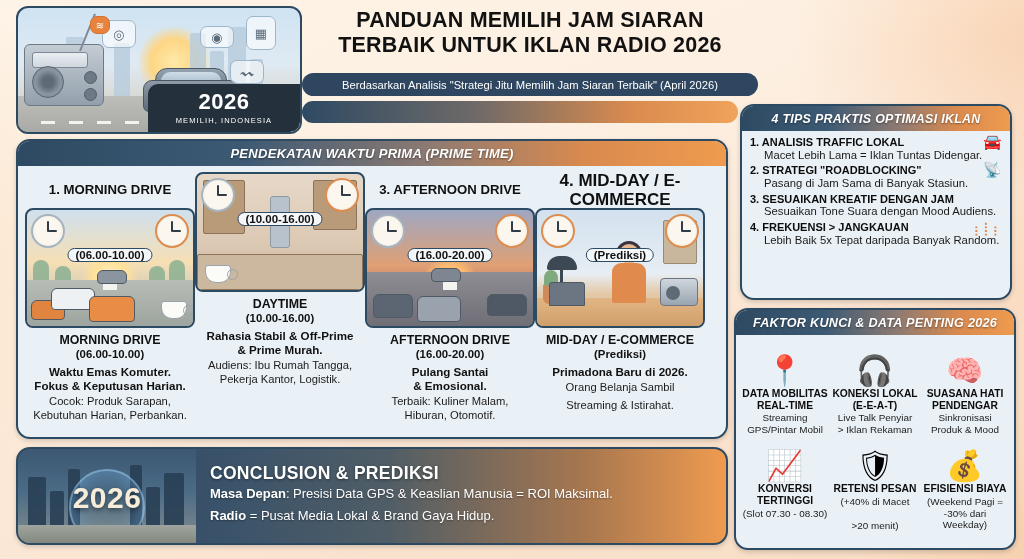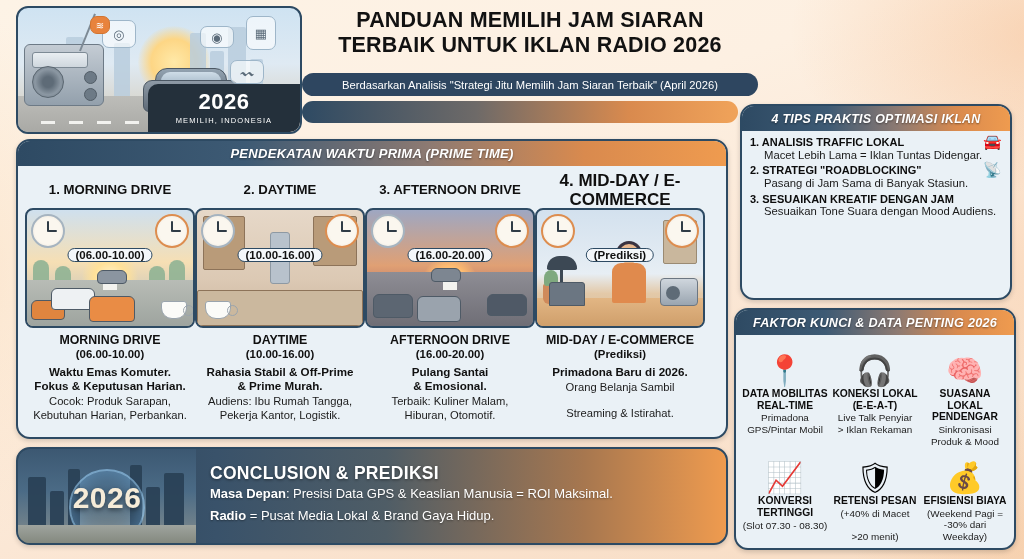--- a/index.html
+++ b/index.html
@@ -274,21 +274,20 @@
           <div class="cd-t">MORNING DRIVE</div>
           <div class="cd-time">(06.00-10.00)</div>
           <div class="cd-b">Waktu Emas Komuter.</div>
           <div class="cd-b" style="margin-top:0">Fokus &amp; Keputusan Harian.</div>
           <div class="cd-n">Cocok: Produk Sarapan,</div>
           <div class="cd-n" style="margin-top:0">Kebutuhan Harian, Perbankan.</div>
         </div>
       </div>
 
       <div class="card">
-        <div class="card-head">2. DAYTIME</div>
         <div class="card-body">
           <div class="card-time">(10.00-16.00)</div>
           <div class="thumb sc-daytime">
             <div class="kitchen-cab" style="left:6px;top:6px;width:42px;height:54px"></div>
             <div class="kitchen-cab" style="right:6px;top:6px;width:44px;height:50px"></div>
             <div class="kitchen-cab" style="left:0;bottom:0;width:100%;height:36px;background:#cbb89e"></div>
             <div style="position:absolute;left:50%;top:22px;transform:translateX(-50%);width:20px;height:52px;background:#b8c2cc;border:1.2px solid #8e99a3;border-radius:3px"></div>
             <div class="cup" style="left:8px;right:auto"></div>
             <div class="clockface cl-tl"></div>
             <div class="clockface cl-tr o"></div>
@@ -352,21 +351,21 @@
             <div class="radio-sm"></div>
             <div class="clockface cl-tl o"></div>
             <div class="clockface cl-tr o"></div>
           </div>
         </div>
         <div class="card-desc">
           <div class="cd-t">MID-DAY / E-COMMERCE</div>
           <div class="cd-time">(Prediksi)</div>
           <div class="cd-b">Primadona Baru di 2026.</div>
           <div class="cd-n">Orang Belanja Sambil</div>
-          <div class="cd-n" style="margin-top:12px">Streaming &amp; Istirahat.</div>
+          <div class="cd-n" style="margin-top:4px">Streaming &amp; Istirahat.</div>
         </div>
       </div>
 
     </div>
   </div>
 
   <div id="tips-panel" class="panel">
     <div class="bar" style="font-size:12.4px">4 TIPS PRAKTIS OPTIMASI IKLAN</div>
     <div class="tips-body">
       <div class="tip">
@@ -376,43 +375,48 @@
       </div>
       <div class="tip">
         <div class="tip-h">2. STRATEGI "ROADBLOCKING"</div>
         <div class="tip-ic">📡</div>
         <div class="tip-s">Pasang di Jam Sama di Banyak Stasiun.</div>
       </div>
       <div class="tip">
         <div class="tip-h">3. SESUAIKAN KREATIF DENGAN JAM</div>
         <div class="tip-s">Sesuaikan Tone Suara dengan Mood Audiens.</div>
       </div>
+      <div class="tip">
+        <div class="tip-h">4. FREKUENSI &gt; JANGKAUAN</div>
+        <div class="tip-ic" style="color:#d98a4e;font-size:13px;top:1px">⡆⡇⡆</div>
+        <div class="tip-s">Lebih Baik 5x Tepat daripada Banyak Random.</div>
+      </div>
     </div>
   </div>
 
   <div id="factors-panel" class="panel">
     <div class="bar" style="font-size:12.6px">FAKTOR KUNCI &amp; DATA PENTING 2026</div>
     <div class="fgrid">
       <div class="fcell">
         <div class="ficon">📍</div>
         <div class="ft">DATA MOBILITAS</div>
         <div class="ft" style="margin-top:0">REAL-TIME</div>
-        <div class="fs">Primadona</div>
+        <div class="fs">Streaming</div>
         <div class="fs" style="margin-top:0">GPS/Pintar Mobil</div>
       </div>
       <div class="fcell">
         <div class="ficon">🎧</div>
         <div class="ft">KONEKSI LOKAL</div>
         <div class="ft" style="margin-top:0">(E-E-A-T)</div>
         <div class="fs">Live Talk Penyiar</div>
         <div class="fs" style="margin-top:0">&gt; Iklan Rekaman</div>
       </div>
       <div class="fcell">
         <div class="ficon">🧠</div>
-        <div class="ft">SUASANA LOKAL</div>
+        <div class="ft">SUASANA HATI</div>
         <div class="ft" style="margin-top:0">PENDENGAR</div>
         <div class="fs">Sinkronisasi</div>
         <div class="fs" style="margin-top:0">Produk &amp; Mood</div>
       </div>
     </div>
     <div class="fgrid" style="padding-top:6px">
       <div class="fcell">
         <div class="ficon" style="height:40px">📈</div>
         <div class="ft">KONVERSI</div>
         <div class="ft" style="margin-top:0">TERTINGGI</div>

